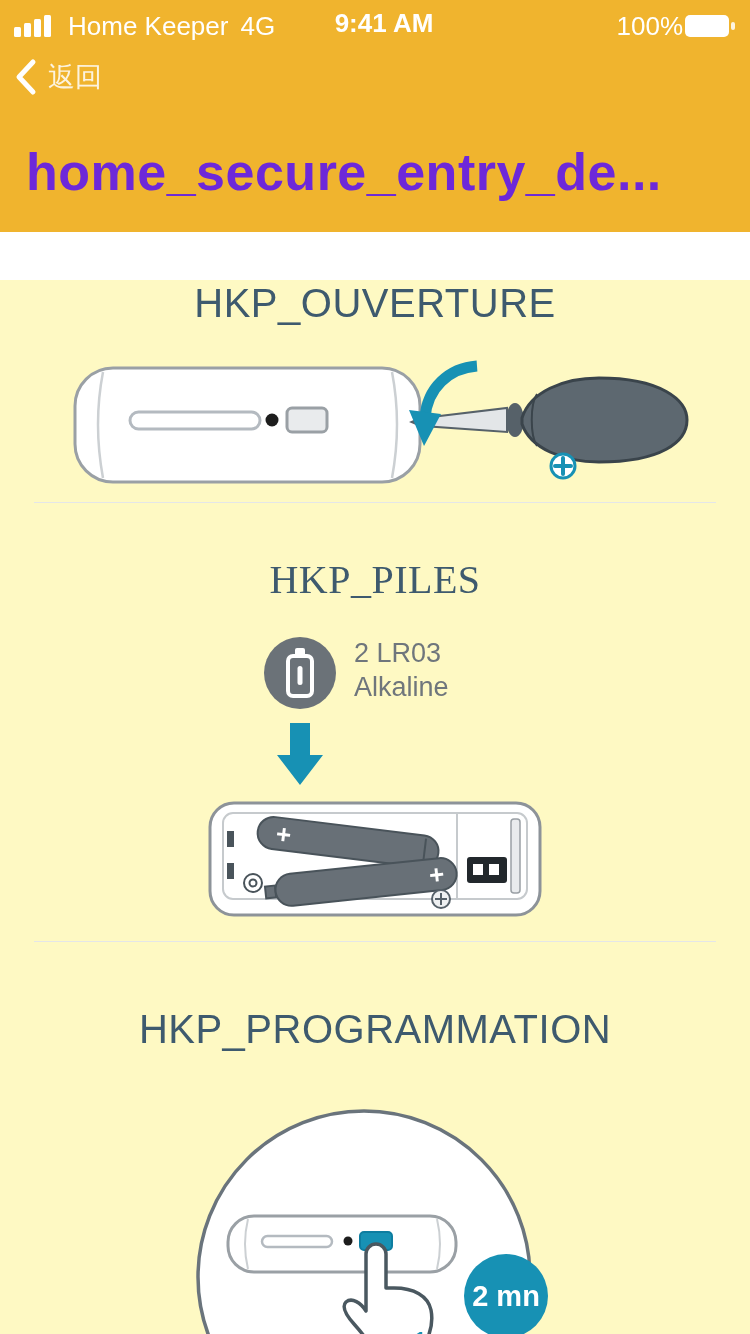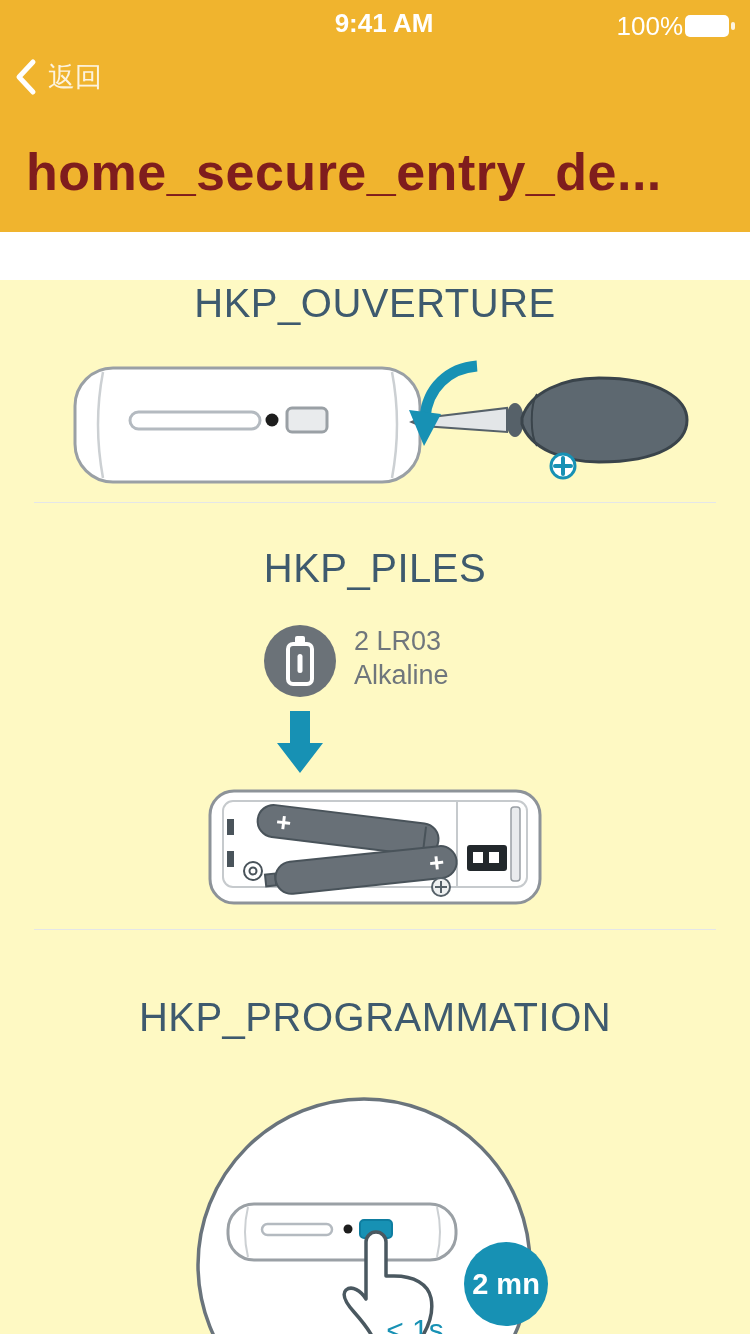--- a/index.html
+++ b/index.html
@@ -10,27 +10,27 @@
   .app-header { height:232px; background:#F0B42E; color:#fff; overflow:hidden; }
   .status-bar { position:relative; display:flex; align-items:center; height:44px; padding:8px 14px 0; font-size:26px; color:#fff; }
   .status-left { display:flex; align-items:center; gap:12px; z-index:1; }
   .status-time { position:absolute; left:0; right:0; top:8px; text-align:center; font-weight:700;padding-left:18px; }
   .status-right { margin-left:auto; display:flex; align-items:center; gap:1px; z-index:1; }
 
   .nav-row { margin-top:14px; padding-left:14px; height:38px; display:flex; align-items:center; }
   .back-button { display:flex; align-items:center; gap:10px; background:none; border:none; color:#fff; font-size:27px; font-family:inherit; cursor:pointer; padding:0; }
   .back-label { opacity:.85;font-family:Liberation Serif, serif; }
 
-  .doc-title { margin:46px 26px 0; font-size:52px; font-weight:700; color:#7f1d1d; white-space:nowrap; overflow:hidden; letter-spacing:.5px; }
+  .doc-title { margin:46px 26px 0; font-size:52px; font-weight:700; color:#6d28d9; white-space:nowrap; overflow:hidden; letter-spacing:.5px; }
 
   
   .content { background:#fef9c3; }
   .section-heading { text-align:center; font-size:40px; font-weight:400; color:#3E5A6E; letter-spacing:.5px; line-height:1.15; }
   .heading-1 { margin-top:48px; }
-  .heading-2 { margin-top:42px; }
+  .heading-2 { margin-top:54px;font-family:Liberation Serif, serif; }
   .heading-3 { margin-top:64px; }
 
   .open-illustration { display:block; margin:32px auto 0; }
   .divider { height:1px; background:#e4e6e8; margin:4px 34px 0; }
   .divider-2 { margin-top:14px; }
 
   .battery-spec { display:flex; align-items:flex-start; gap:18px; margin:34px 0 0 264px; }
   .battery-badge { width:72px; height:72px; border-radius:50%; background:#6B7278; display:flex; align-items:center; justify-content:center; flex:none; }
   .spec-text { font-size:27px; color:#6F767C; line-height:1.25; }
 
@@ -42,20 +42,30 @@
   svg text { font-family:"Liberation Sans", sans-serif; }
 </style>
 </head>
 <body>
 
 <div class="screen">
 
   <header class="app-header">
 
     <div class="status-bar">
+      <div class="status-left">
+        <svg width="42" height="26" viewBox="0 0 42 26">
+          <rect x="0" y="14" width="7" height="10" rx="1.5" fill="#fff"></rect>
+          <rect x="10" y="10" width="7" height="14" rx="1.5" fill="#fff"></rect>
+          <rect x="20" y="6" width="7" height="18" rx="1.5" fill="#fff"></rect>
+          <rect x="30" y="2" width="7" height="22" rx="1.5" fill="#fff"></rect>
+        </svg>
+        <span>Home Keeper</span>
+        <span>4G</span>
+      </div>
       <div class="status-time">9:41 AM</div>
       <div class="status-right">
         <span>100%</span>
         <svg width="52" height="26" viewBox="0 0 52 26">
           <rect x="1" y="2" width="44" height="22" rx="5" fill="#fff"></rect>
           <rect x="47" y="9" width="4" height="8" rx="2" fill="#fff" opacity=".85"></rect>
         </svg>
       </div>
     </div>
 

